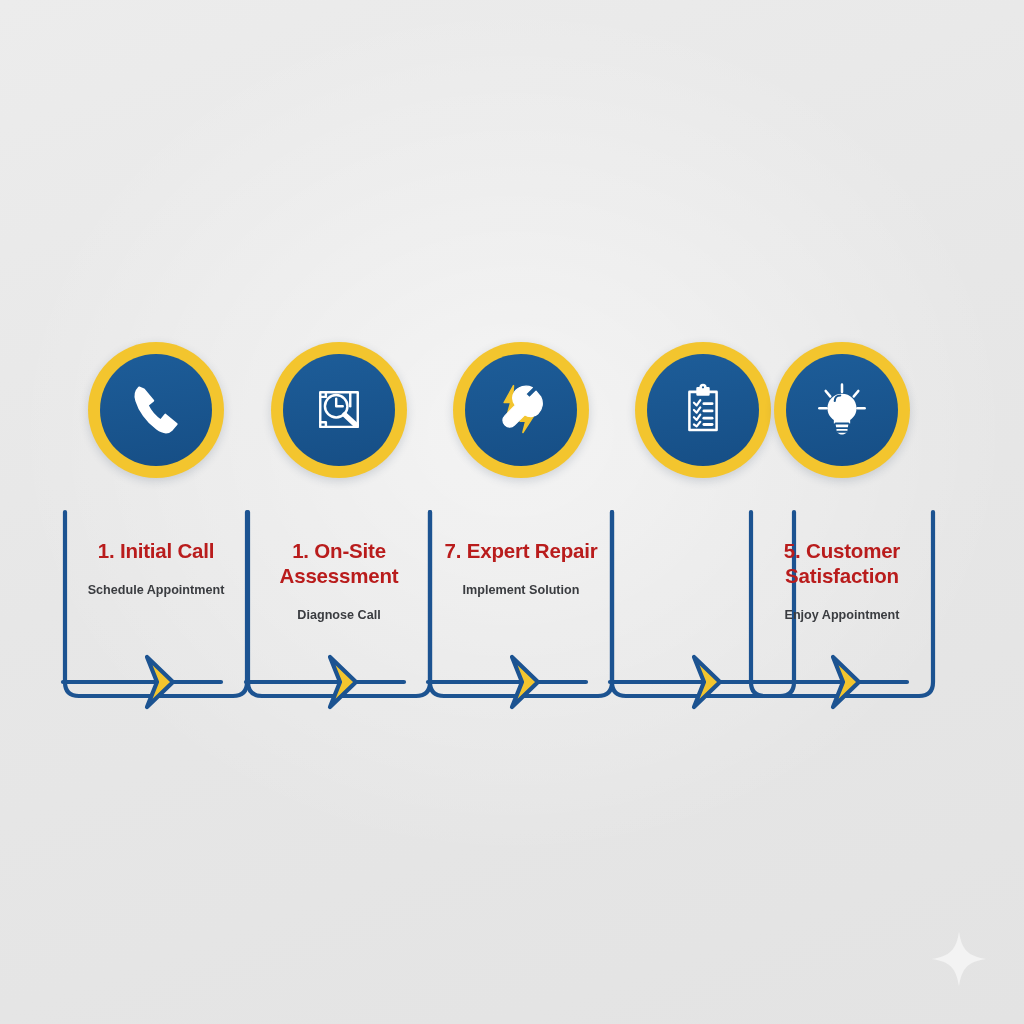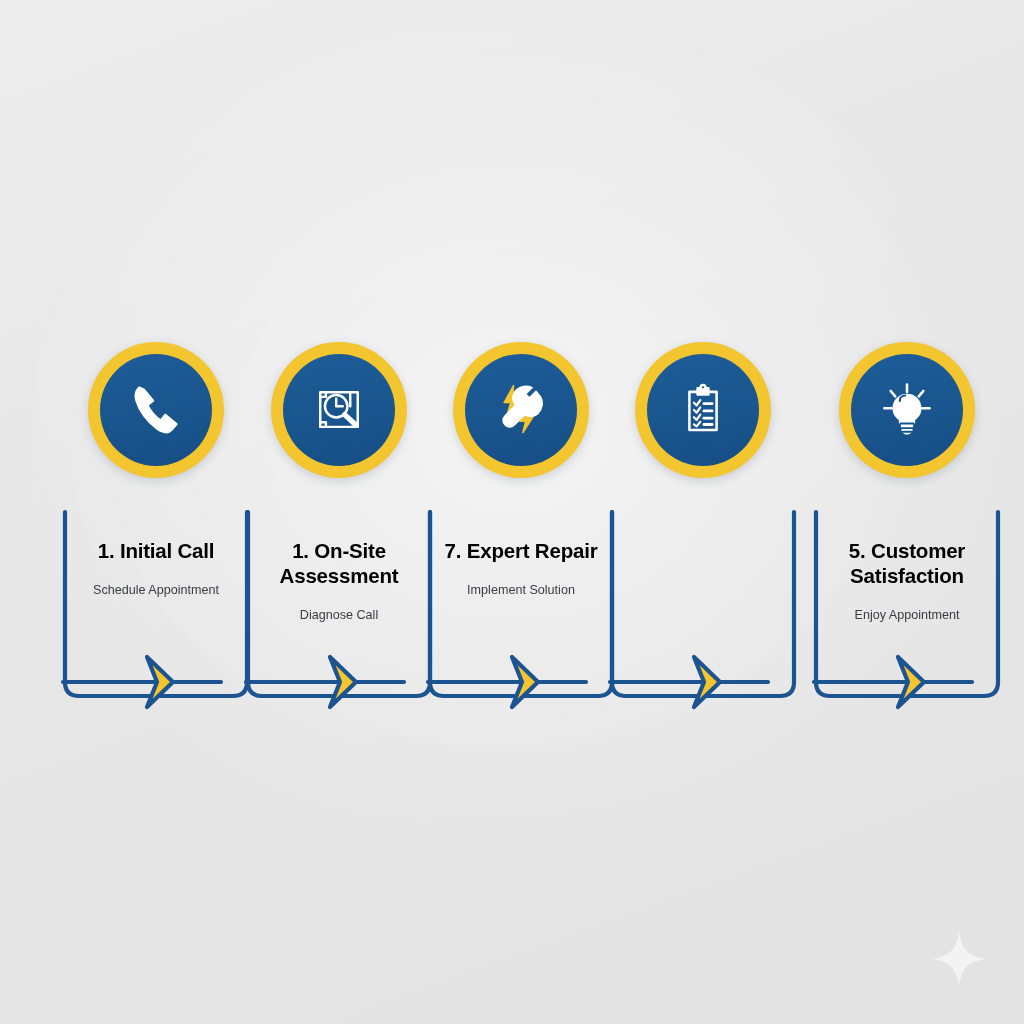--- a/index.html
+++ b/index.html
@@ -72,28 +72,28 @@
     position:absolute;
     left:0; right:0;
     top:196px;
     text-align:center;
     padding:0 8px;
     z-index:3;
   }
   .step-title{
     font-size:20.5px;
     font-weight:bold;
-    color:#000000;
+    color:#b91c1c;
     line-height:1.22;
     letter-spacing:-0.2px;
   }
   .step-sub{
     margin-top:20px;
     font-size:12.6px;
-    font-weight:400;
+    font-weight:700;
     color:#3a3c40;
     line-height:1.2;
     white-space:nowrap;
   }
 
   .arrow-svg{
     position:absolute;
     left:-18px;
     top:300px;
     width:230px;
@@ -240,21 +240,21 @@
           <stop offset="45%" stop-color="#fbe08a" stop-opacity=".85"></stop>
           <stop offset="100%" stop-color="#f3c52e" stop-opacity="1"></stop>
         </linearGradient>
       </defs>
       <line x1="18" y1="40" x2="176" y2="40" stroke="url(#ag4)" stroke-width="13" stroke-linecap="round"></line>
       <line x1="18" y1="40" x2="176" y2="40" stroke="#1c5391" stroke-width="4.2" stroke-linecap="round"></line>
       <path d="M 102 15 L 128 40 L 102 65 L 112 40 Z" fill="#f3c52e" stroke="#1c5391" stroke-width="4.2" stroke-linejoin="round" stroke-linecap="round"></path>
     </svg>
   </div>
 
-  <div class="step" id="step-5" style="left: 814px;">
+  <div class="step" id="step-5" style="left: 749px;">
     <svg class="card-svg" viewBox="0 0 186 290">
       <path d="M 2 92 L 2 262 Q 2 276 16 276 L 170 276 Q 184 276 184 262 L 184 92" fill="none" stroke="#1c5391" stroke-width="4.2" stroke-linecap="round"></path>
     </svg>
     <div class="badge">
       <div class="badge-inner">
         <svg width="58" height="58" viewBox="0 0 64 64">
           <g stroke="#ffffff" stroke-width="2.8" stroke-linecap="round">
             <line x1="32" y1="4" x2="32" y2="12"></line>
             <line x1="14" y1="11" x2="19" y2="17"></line>
             <line x1="50" y1="11" x2="45" y2="17"></line>

